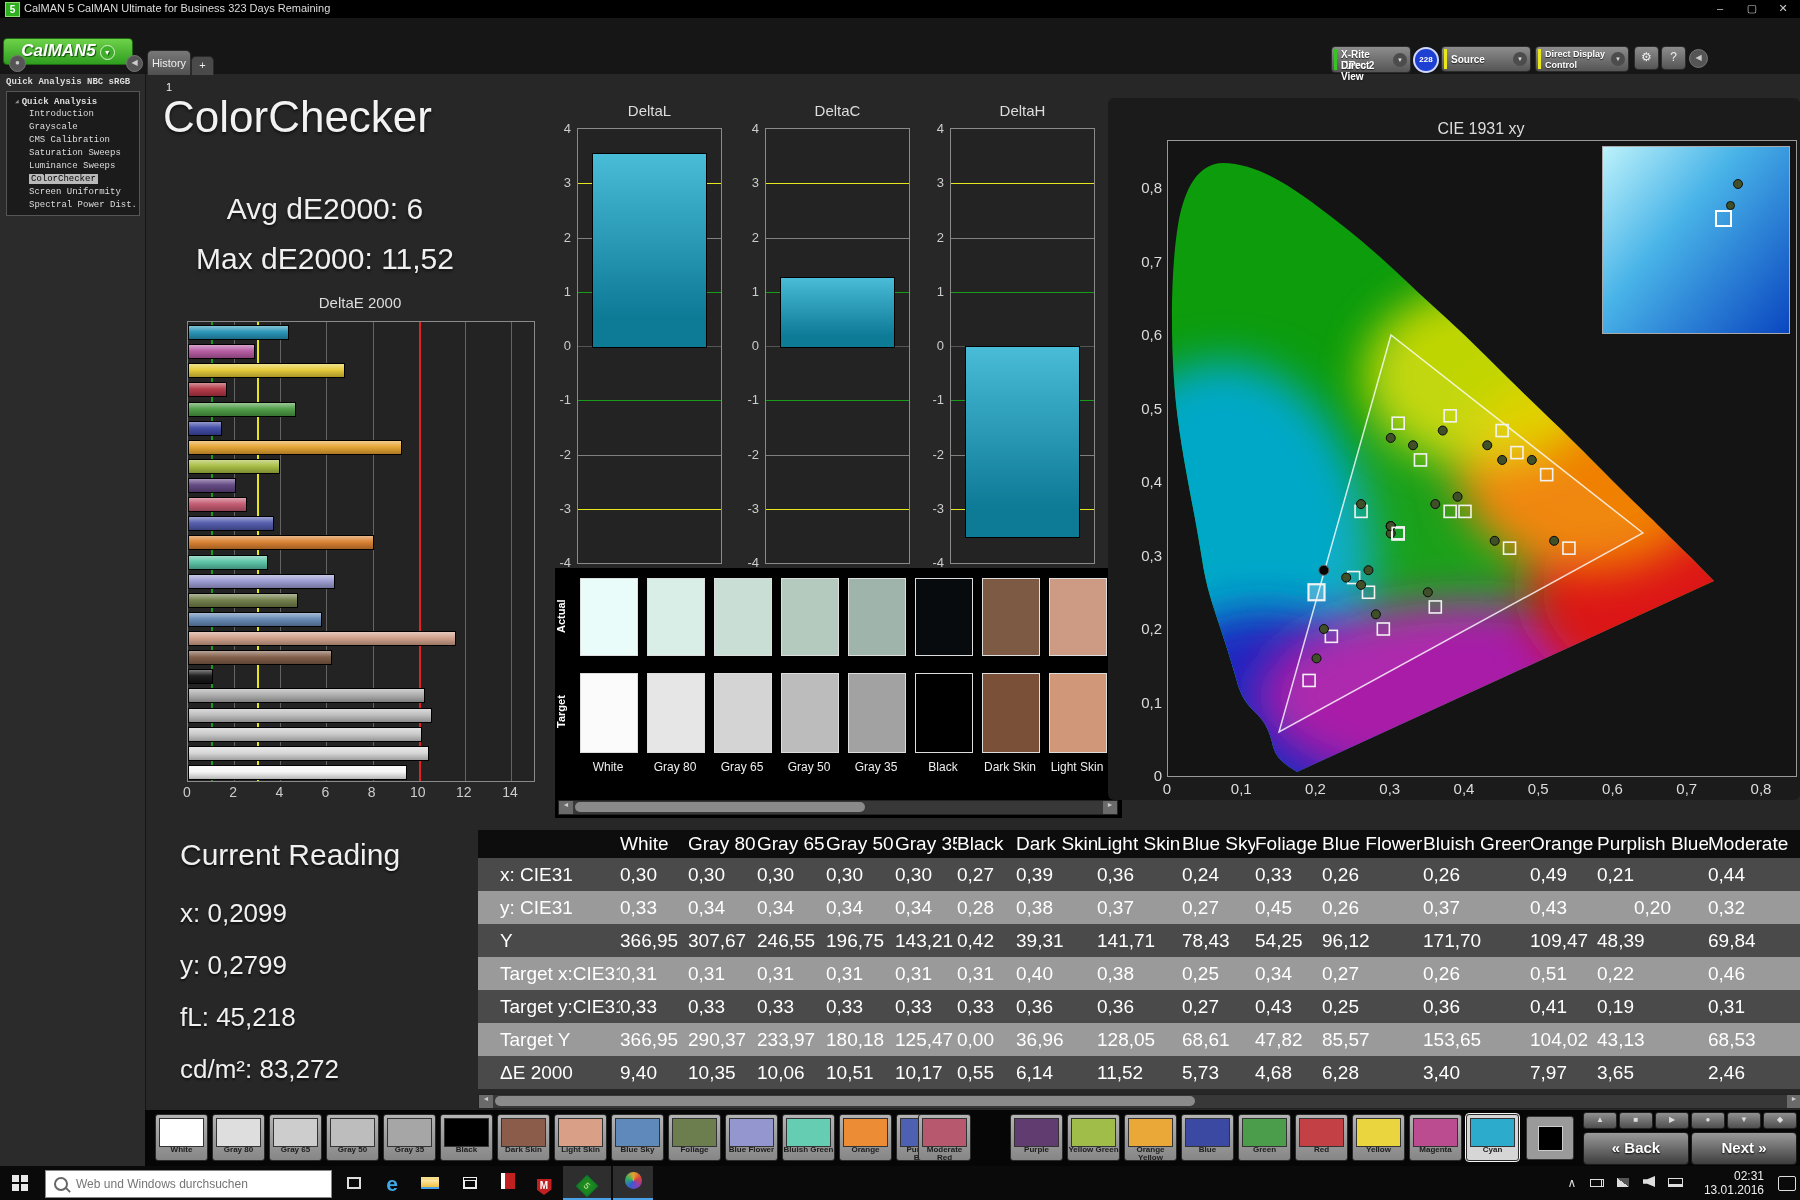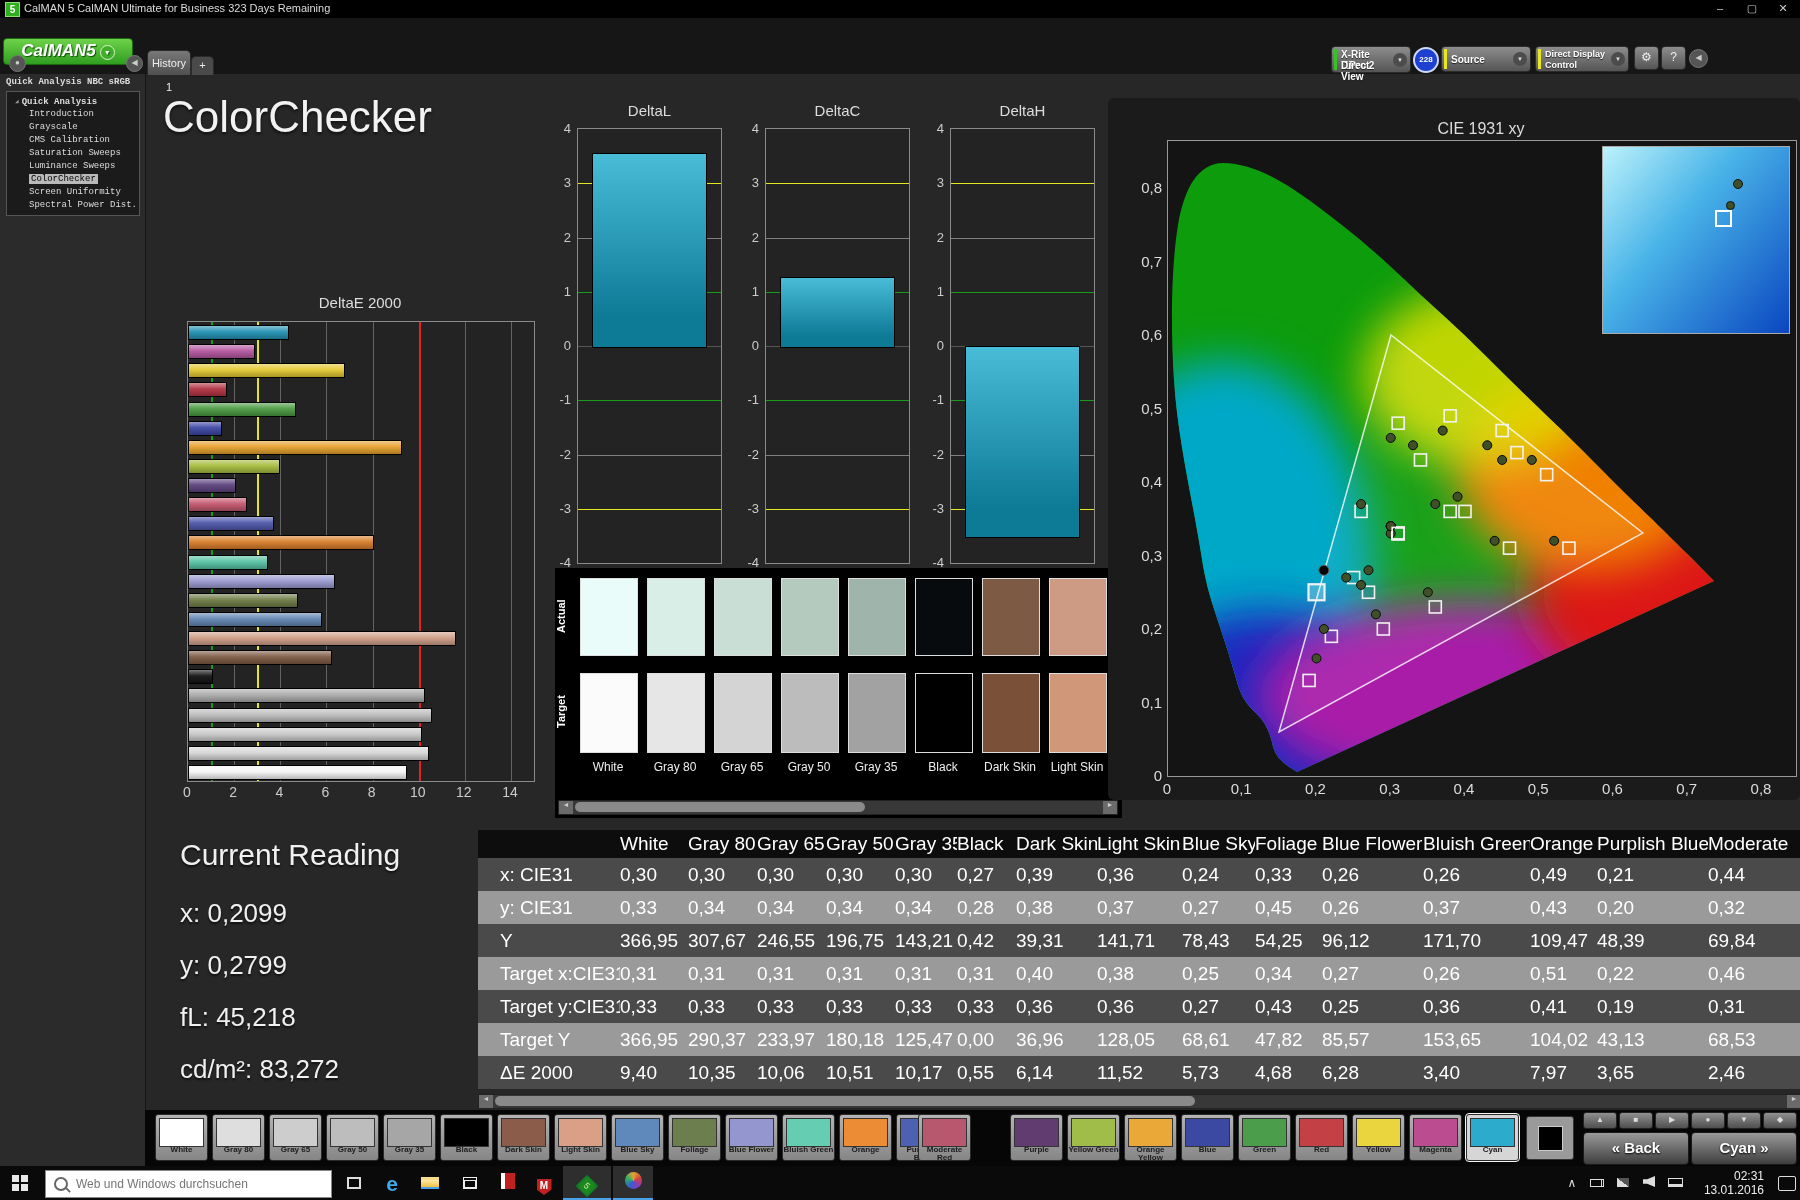--- a/index.html
+++ b/index.html
@@ -171,20 +171,24 @@
         <div class="tree-item"><span class="lbl">CMS Calibration</span></div>
         <div class="tree-item"><span class="lbl">Saturation Sweeps</span></div>
         <div class="tree-item"><span class="lbl">Luminance Sweeps</span></div>
         <div class="tree-item selected"><span class="lbl">ColorChecker</span></div>
         <div class="tree-item"><span class="lbl">Screen Uniformity</span></div>
         <div class="tree-item"><span class="lbl">Spectral Power Dist.</span></div>
       </div>
   </div>
 
   <div id="page-title" class="abs">ColorChecker</div>
+  <div id="avgmax" class="abs">
+    <div>Avg dE2000: 6</div>
+    <div>Max dE2000: 11,52</div>
+  </div>
 
   <div class="chart-title" style="left:187px;top:294px;width:346px;">DeltaE 2000</div>
   <div id="de-plot" class="plot" style="left:187px;top:321px;width:346px;height:459px;">
       <div class="vline" style="left: 46.1429px; background: rgb(99, 99, 99);"></div>
       <div class="vline" style="left: 92.2857px; background: rgb(99, 99, 99);"></div>
       <div class="vline" style="left: 138.429px; background: rgb(99, 99, 99);"></div>
       <div class="vline" style="left: 184.571px; background: rgb(99, 99, 99);"></div>
       <div class="vline" style="left: 230.714px; background: rgb(99, 99, 99);"></div>
       <div class="vline" style="left: 276.857px; background: rgb(99, 99, 99);"></div>
       <div class="vline" style="left: 323px; background: rgb(99, 99, 99);"></div>
@@ -463,21 +467,21 @@
         <div class="tcell" style="width: 69px;">0,34</div>
         <div class="tcell" style="width: 62px;">0,34</div>
         <div class="tcell" style="width: 59px;">0,28</div>
         <div class="tcell" style="width: 81px;">0,38</div>
         <div class="tcell" style="width: 85px;">0,37</div>
         <div class="tcell" style="width: 73px;">0,27</div>
         <div class="tcell" style="width: 67px;">0,45</div>
         <div class="tcell" style="width: 101px;">0,26</div>
         <div class="tcell" style="width: 107px;">0,37</div>
         <div class="tcell" style="width: 67px;">0,43</div>
-        <div class="tcell" style="width: 111px;">0,20</div>
+        <div class="tcell" style="width: 111px; text-align: center;">0,20</div>
         <div class="tcell" style="width: 92px;">0,32</div>
       </div>
       <div class="trow dark">
         <div class="tcell rowhead" style="width: 142px;">Y</div>
         <div class="tcell" style="width: 68px;">366,95</div>
         <div class="tcell" style="width: 69px;">307,67</div>
         <div class="tcell" style="width: 69px;">246,55</div>
         <div class="tcell" style="width: 69px;">196,75</div>
         <div class="tcell" style="width: 62px;">143,21</div>
         <div class="tcell" style="width: 59px;">0,42</div>
@@ -674,21 +678,21 @@
       </div>
     <div id="transport">
         <div class="toolbtn" style="left: 1438px;">▲</div>
         <div class="toolbtn" style="left: 1474px;">■</div>
         <div class="toolbtn" style="left: 1510px;">▶</div>
         <div class="toolbtn" style="left: 1546px;">●</div>
         <div class="toolbtn" style="left: 1582px;">▼</div>
         <div class="toolbtn" style="left: 1618px;">◆</div>
       </div>
     <div class="navbtn" style="left:1438px;">« Back</div>
-    <div class="navbtn" style="left:1546px;">Cyan »</div>
+    <div class="navbtn" style="left:1546px;">Next »</div>
   </div>
 
   <div id="taskbar" class="abs">
     <div id="start-btn" class="abs">
       <div style="left:0;top:0;"></div>
         <div style="left:9px;top:0;"></div>
         <div style="left:0;top:9px;"></div>
         <div style="left:9px;top:9px;"></div>
     </div>
     <div id="search-box" class="abs">

